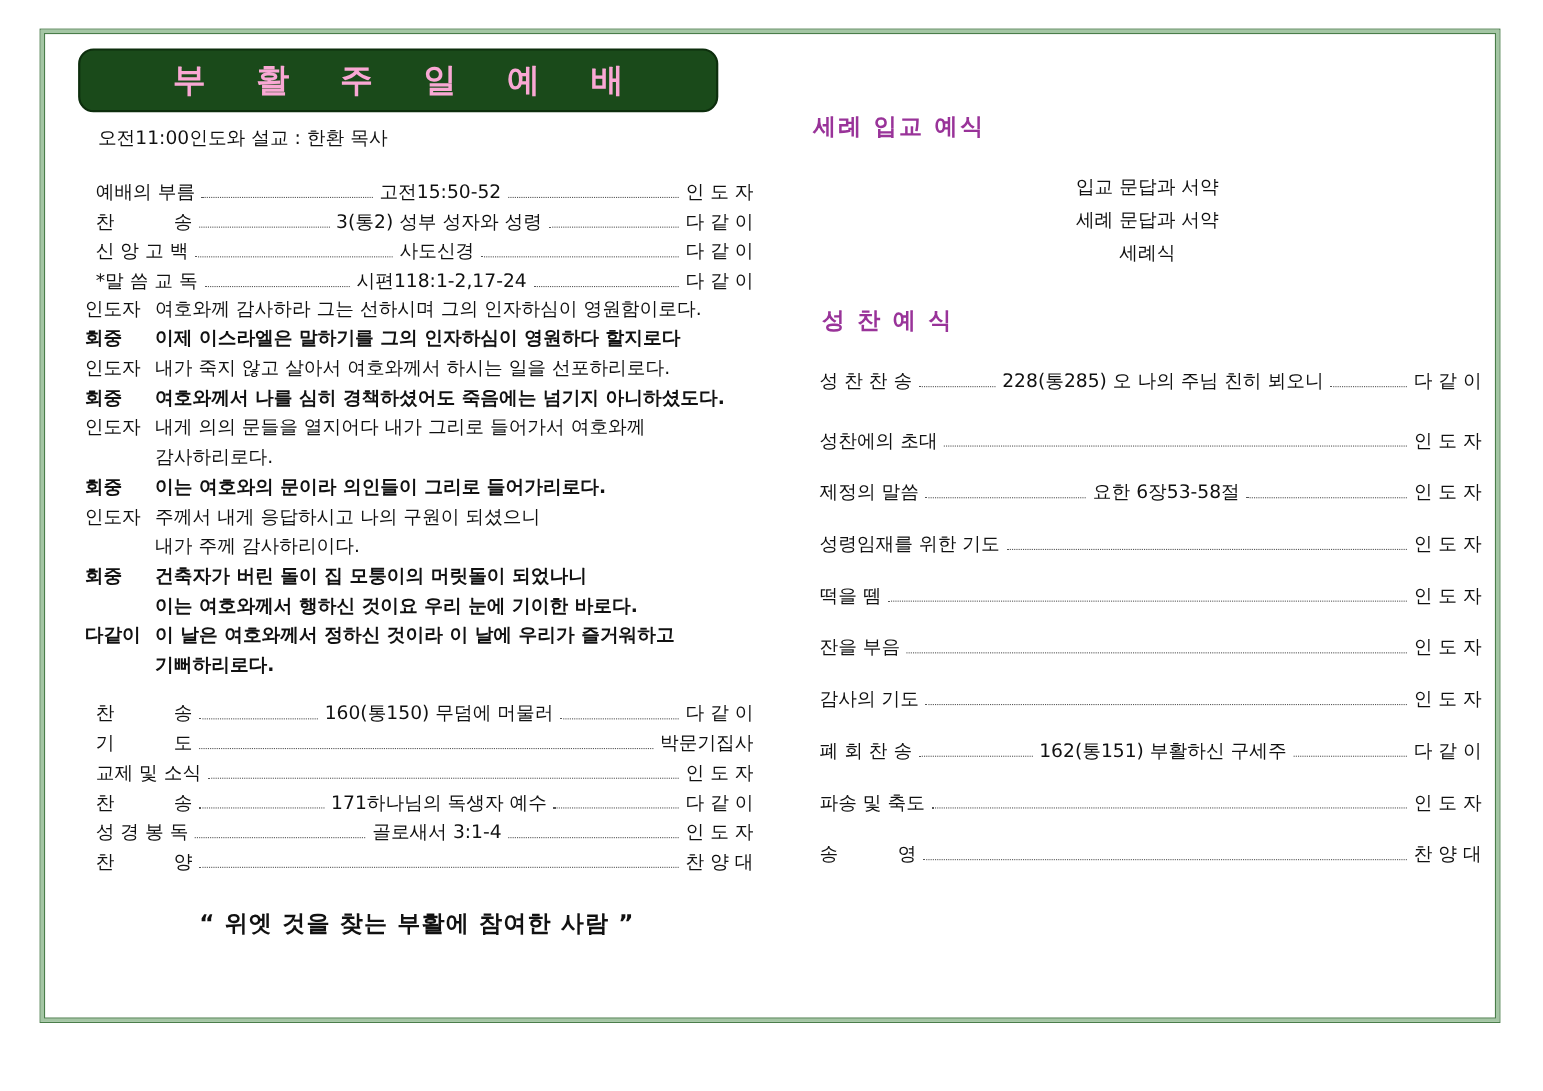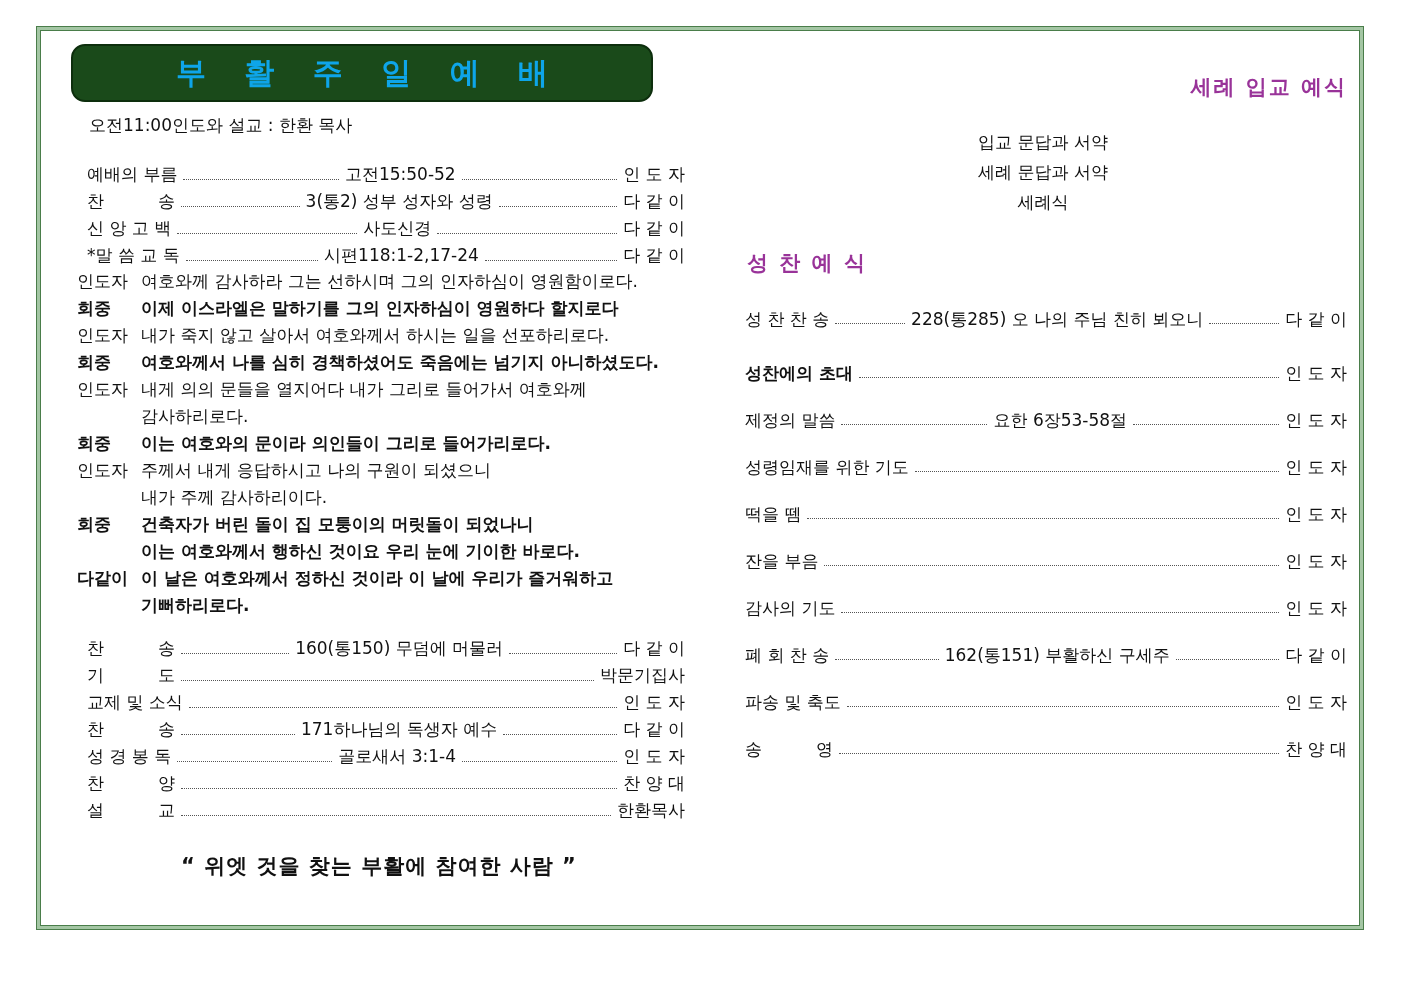--- a/index.html
+++ b/index.html
@@ -21,59 +21,59 @@
   .col-right { width:608px; flex:none; margin-left:52px; }
 
   
   .title-box {
     margin:13px 0 0 0; width:578px; height:54px;
     background:var(--green,#1a4a1a);
     border:2px solid #0d2e0d; border-radius:14px;
     display:flex; align-items:center; justify-content:center;
   }
   .title-box span {
-    color:#0ea5e9; font-weight:bold; font-size:30px;
-    letter-spacing:14px; white-space:pre; text-indent:14px;
+    color:#f9a8d4; font-weight:bold; font-size:30px;
+    letter-spacing:14px; white-space:pre; text-indent:14px;font-family:Liberation Mono, monospace;
   }
   .time-row {
     display:flex; justify-content:flex-start; align-items:baseline;
     margin-top:12px; padding:0 2px 0 18px; font-size:17px;
   }
   .list-pad { padding:0 2px 0 16px; }
   #order1 { margin-top:22px; }
   #order2 { margin-top:14px; }
 
   .oline { display:flex; align-items:flex-end; font-size:17px; }
   .lline { height:27px; }
   .olabel  { white-space:pre; }
   .ocenter { white-space:pre; }
   .oright  { white-space:pre; }
   .leader {
     flex:1 1 12px; min-width:10px; height:0;
     border-bottom:1px dotted #555; margin:0 6px 6px 6px;
   }
-  .boldlabel { font-weight:bold; }
+  .boldlabel { font-weight:normal; }
 
   .resp { margin-top:1px; padding-left:6px; }
   .rrow { display:flex; font-size:17px; line-height:27px; }
   .rspeaker { width:64px; flex:none; white-space:pre; }
   .rtext { white-space:pre-wrap; }
   .rbold { font-weight:bold; }
 
   .quote {
     margin-top:30px; text-align:center; font-weight:bold;
     font-size:21px; letter-spacing:1px; white-space:pre;
   }
 
   
   .phead {
     margin:0; color:var(--purple,#993399); font-weight:bold;
     font-size:21px; letter-spacing:2px; white-space:pre;
   }
-  #baptism-heading { margin-top:42px;text-align:right; }
+  #baptism-heading { margin-top:70px; }
   #communion-heading { margin-top:32px; margin-left:8px; }
   .centered-items { margin-top:26px; text-align:center; }
   .centered-items div { font-size:17px; line-height:30px; white-space:pre; }
   .note {
     margin-top:9px; font-size:16px; white-space:nowrap;
     word-spacing:2px; letter-spacing:0px; padding-left:2px;
   }
   .rcol-items { margin-top:32px; padding:0 0 0 6px; }
   .rline { line-height:20px; margin-bottom:27px; }
   .rline .leader { margin-bottom:5px; }
@@ -201,25 +201,20 @@
                 <span class="leader"></span>
                 <span class="ocenter">골로새서 3:1-4</span>
                 <span class="leader"></span>
                 <span class="oright">인 도 자</span>
               </div>
               <div class="oline lline">
                 <span class="olabel">찬          양</span>
                 <span class="leader"></span>
                 <span class="oright">찬 양 대</span>
               </div>
-              <div class="oline lline">
-                <span class="olabel">설          교</span>
-                <span class="leader"></span>
-                <span class="oright">한환목사</span>
-              </div>
             </div>
           <div class="quote">“ 위엣 것을 찾는 부활에 참여한 사람 ”</div>
         </div>
 
         <div class="col-right">
           <h2 class="phead" id="baptism-heading">세례 입교 예식</h2>
           <div id="baptism-items" class="centered-items">
               <div>입교 문답과 서약</div>
               <div>세례 문답과 서약</div>
               <div>세례식</div>

